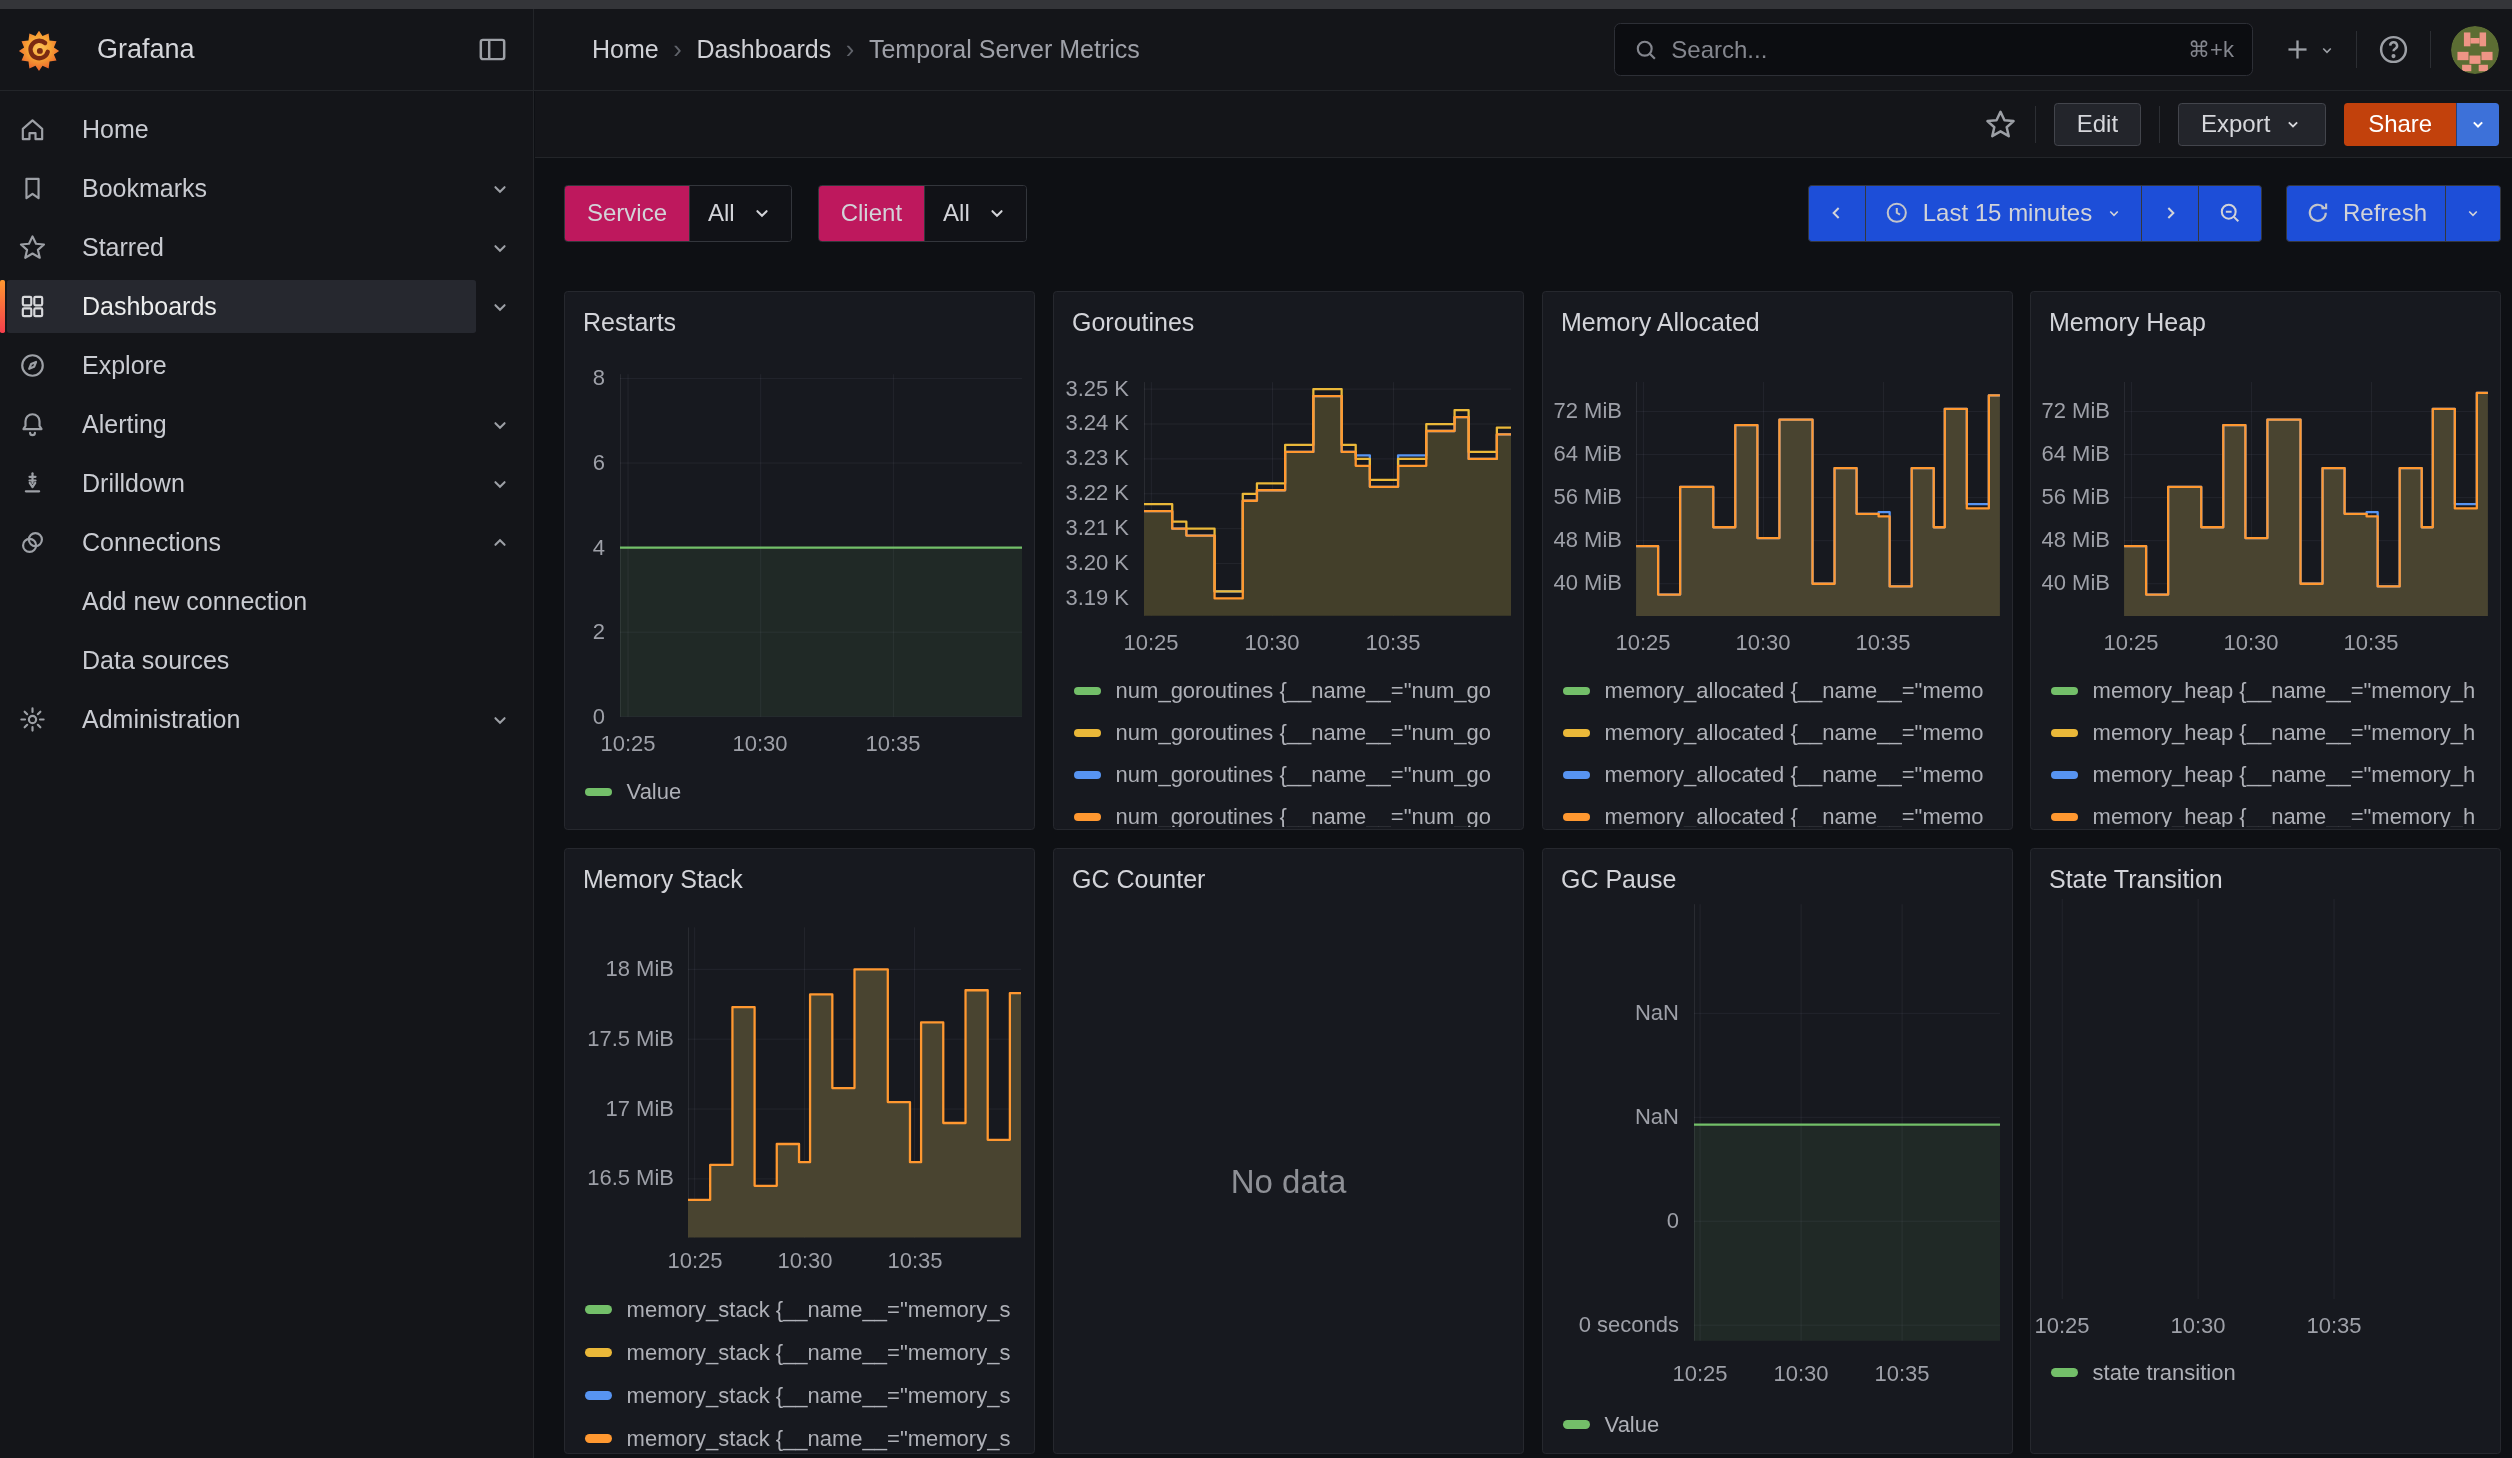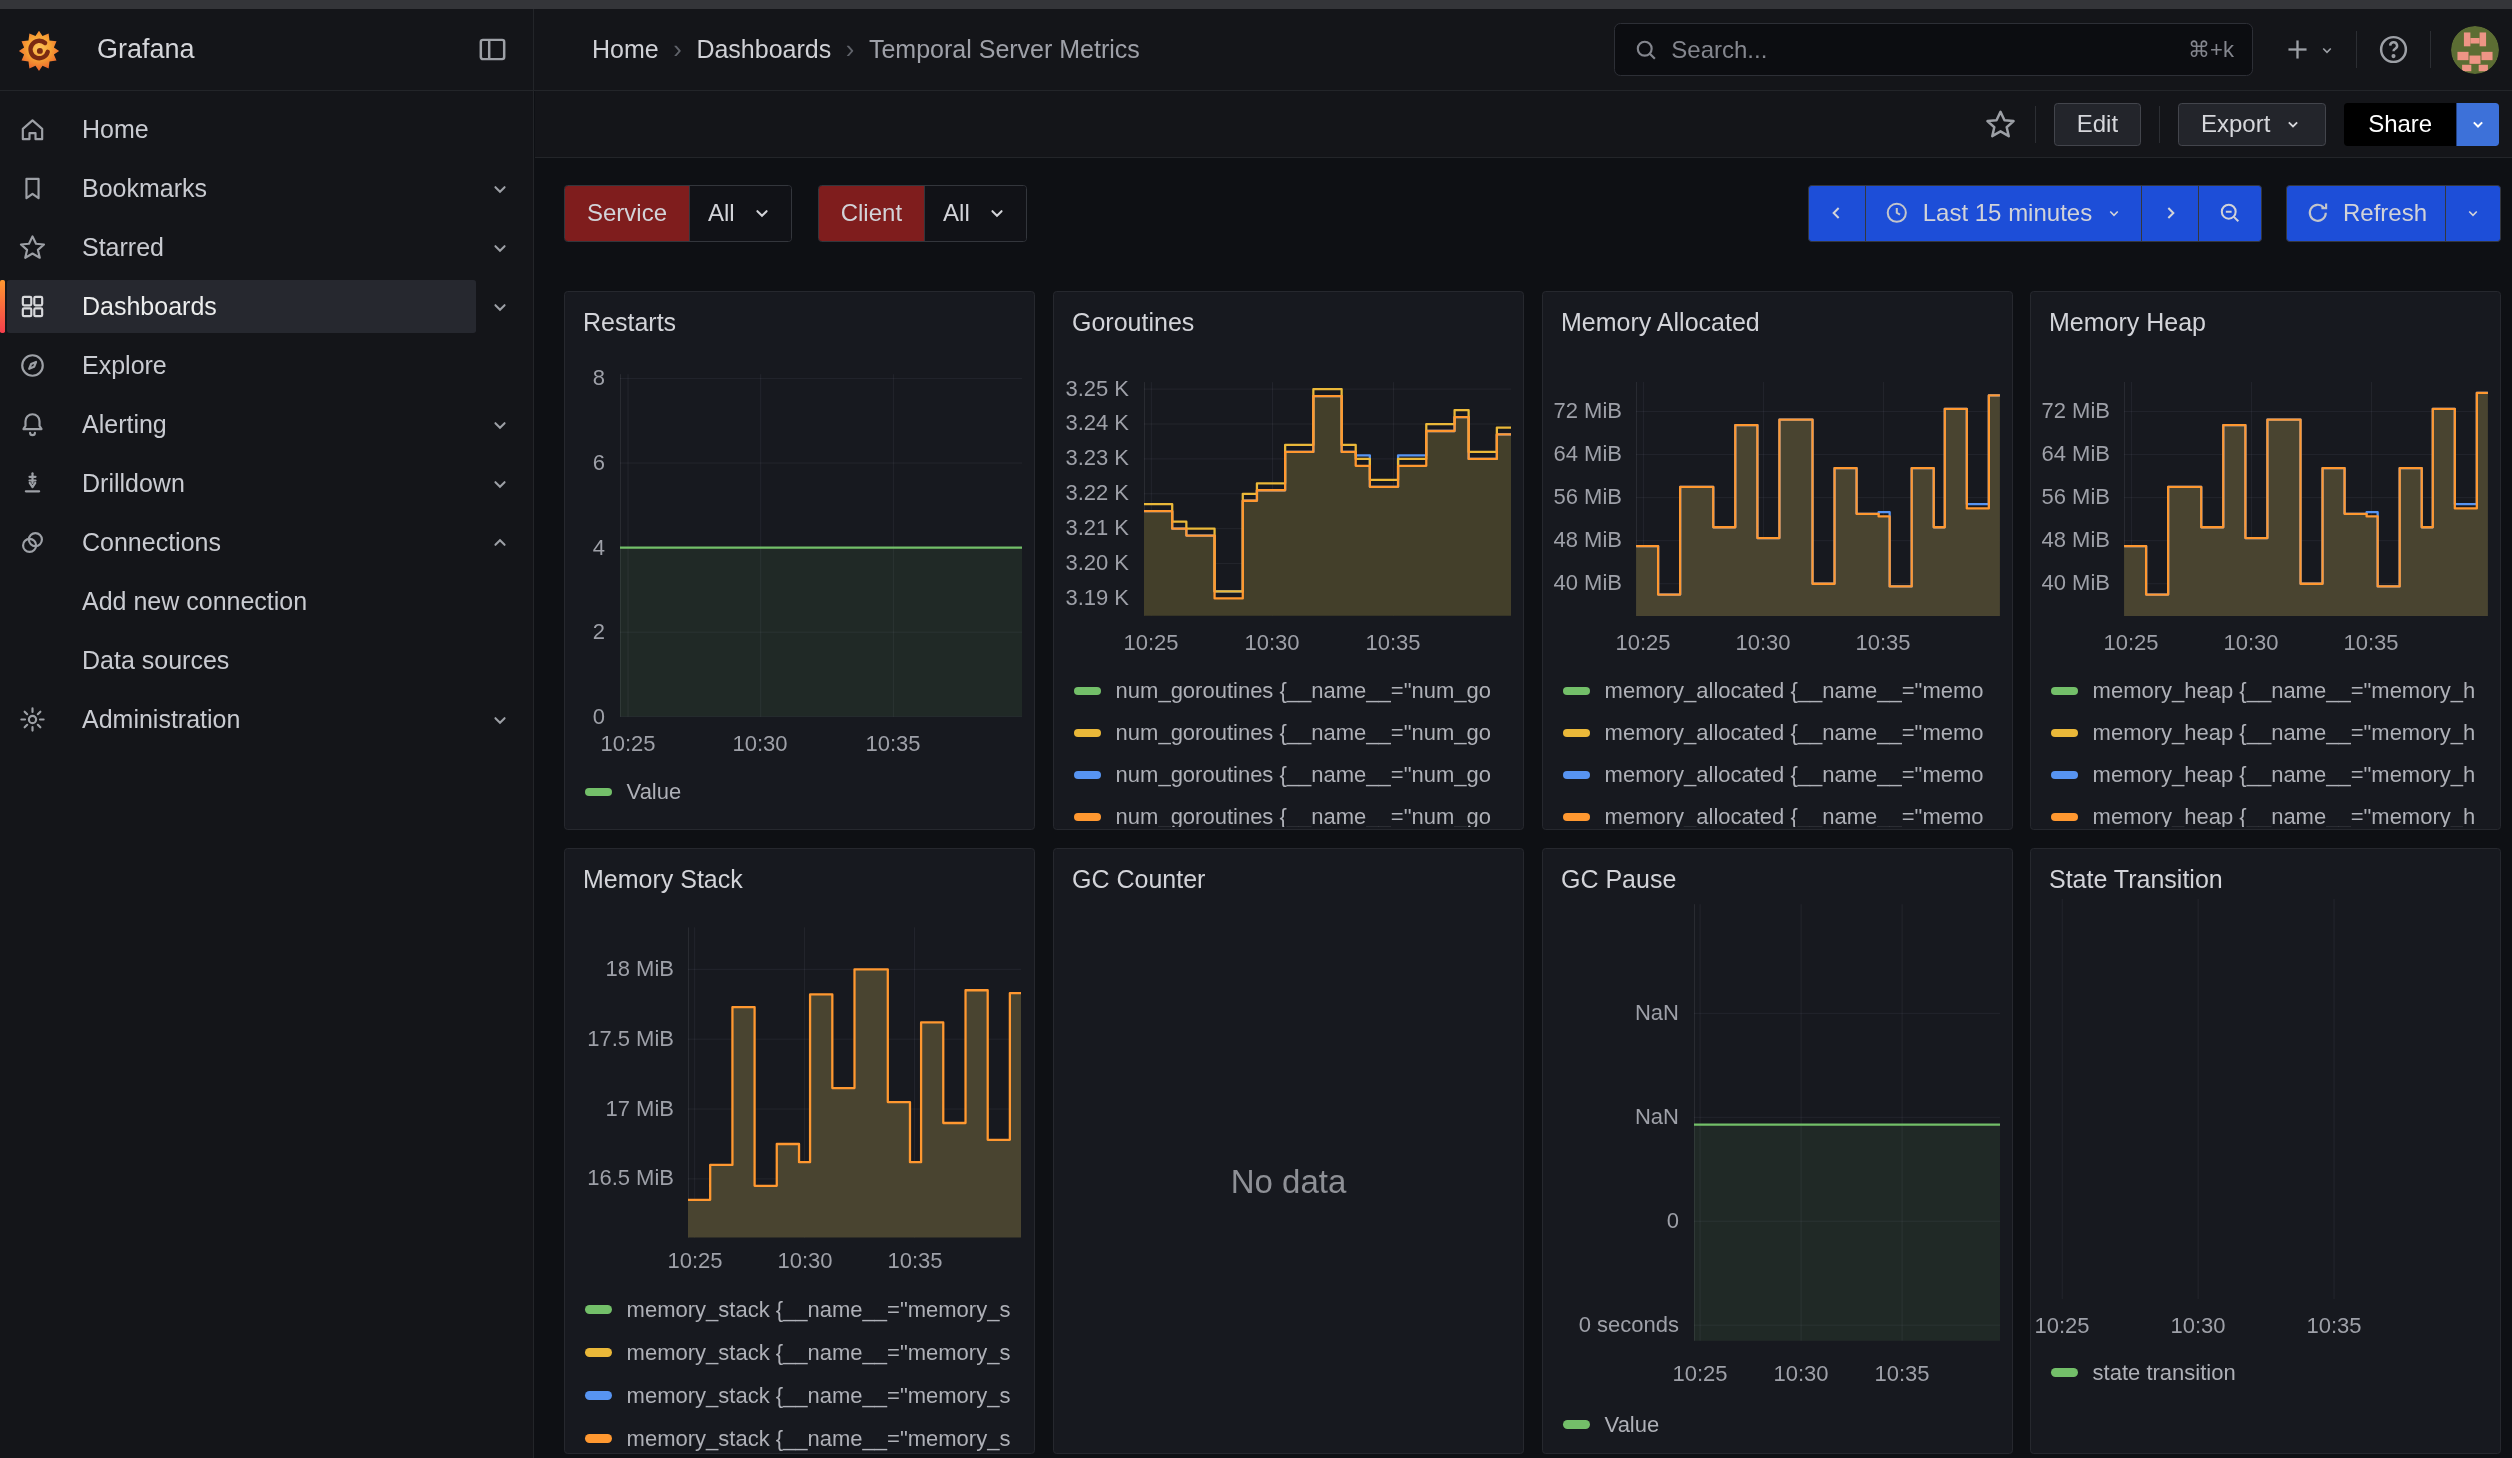--- a/index.html
+++ b/index.html
@@ -40,28 +40,28 @@
   .nav-label { position:relative; margin-left:35px; z-index:1; }
   .nav-item.child .nav-label { margin-left:82px; }
   .nav-chev { position:absolute; right:22px; color:#9da0a6; display:flex; z-index:1; }
 
   
   .actions { position:absolute; left:535px; top:91px; right:0; height:67px; background:#141519; border-bottom:0.9px solid #232529; display:flex; align-items:center; justify-content:flex-end; padding-right:12.8px; z-index:6; }
   .act-sep { width:0.9px; height:37px; background:#2c2e33; margin:0 18px; }
   .star-btn { color:#9da0a6; display:flex; cursor:pointer; }
   .btn { height:43px; display:flex; align-items:center; gap:12.8px; padding:0 22px; background:#23252b; border:0.9px solid #43454c; border-radius:3.7px; color:#d6d7db; font-size:24px; font-weight:500; cursor:pointer; }
   .share-group { display:flex; margin-left:18px; }
-  .btn-share { height:43px; display:flex; align-items:center; padding:0 24px; background:#000000; color:#fff; font-size:24px; font-weight:500; border-radius:3.7px 0 0 3.7px; cursor:pointer; }
+  .btn-share { height:43px; display:flex; align-items:center; padding:0 24px; background:#c2410c; color:#fff; font-size:24px; font-weight:500; border-radius:3.7px 0 0 3.7px; cursor:pointer; }
   .btn-share-caret { width:43px; height:43px; background:#3d71d9; border-left:0.9px solid rgba(8,18,40,.5); border-radius:0 3.7px 3.7px 0; display:flex; align-items:center; justify-content:center; color:#fff; cursor:pointer; }
 
   
   .canvas { position:absolute; left:535px; top:159px; right:0; bottom:0; background:#0e1014; }
   .submenu { position:absolute; left:29px; right:11px; top:25.6px; height:57px; display:flex; align-items:center; }
   .filter { display:flex; height:57px; border:0.9px solid #33363c; border-radius:3.7px; overflow:hidden; margin-right:25.6px; }
-  .filter .lab { display:flex; align-items:center; padding:8px 22px; background:#7f1d1d; font-size:24px; color:#d2d3d8; border-right:0.9px solid #33363c; cursor:pointer; }
+  .filter .lab { display:flex; align-items:center; padding:8px 22px; background:#be185d; font-size:24px; color:#d2d3d8; border-right:0.9px solid #33363c; cursor:pointer; }
   .filter .val { display:flex; align-items:center; gap:16.4px; padding:0 18px; background:#111217; font-size:24px; font-weight:500; color:#d2d3d8; cursor:pointer; }
   .time-cluster { margin-left:auto; display:flex; align-items:center; }
   .tgroup { display:flex; height:57px; border:0.9px solid #34373d; border-radius:3.7px; overflow:hidden; background:#1d4ed8; }
   .tbtn { display:flex; align-items:center; gap:12.8px; padding:0 18px; border-right:0.9px solid #34373d; color:#d2d3d8; font-size:24px; font-weight:500; cursor:pointer; white-space:nowrap; }
   .tbtn:last-child { border-right:none; }
   .tbtn .ic { display:flex; color:#c3c5cb; }
 
   
   .panel { position:absolute; background:#17191f; border:0.9px solid #26282e; border-radius:3.7px; overflow:hidden; }
   .p-title { position:absolute; top:16.4px; left:18px; font-size:25px; font-weight:500; color:#d3d4d9; cursor:pointer; white-space:nowrap; }

